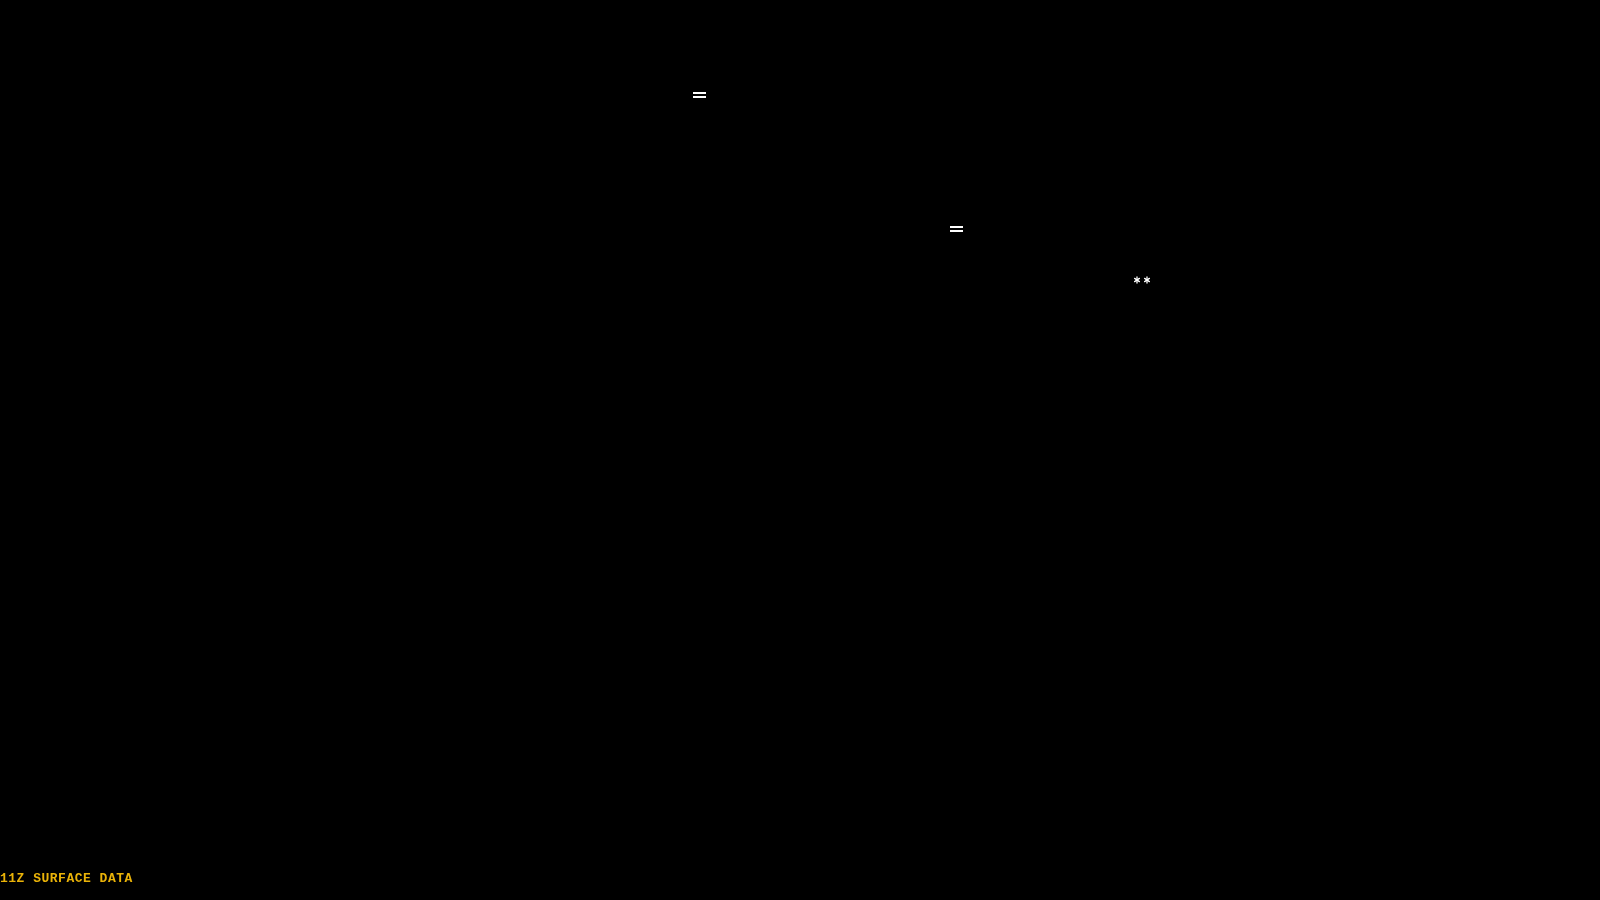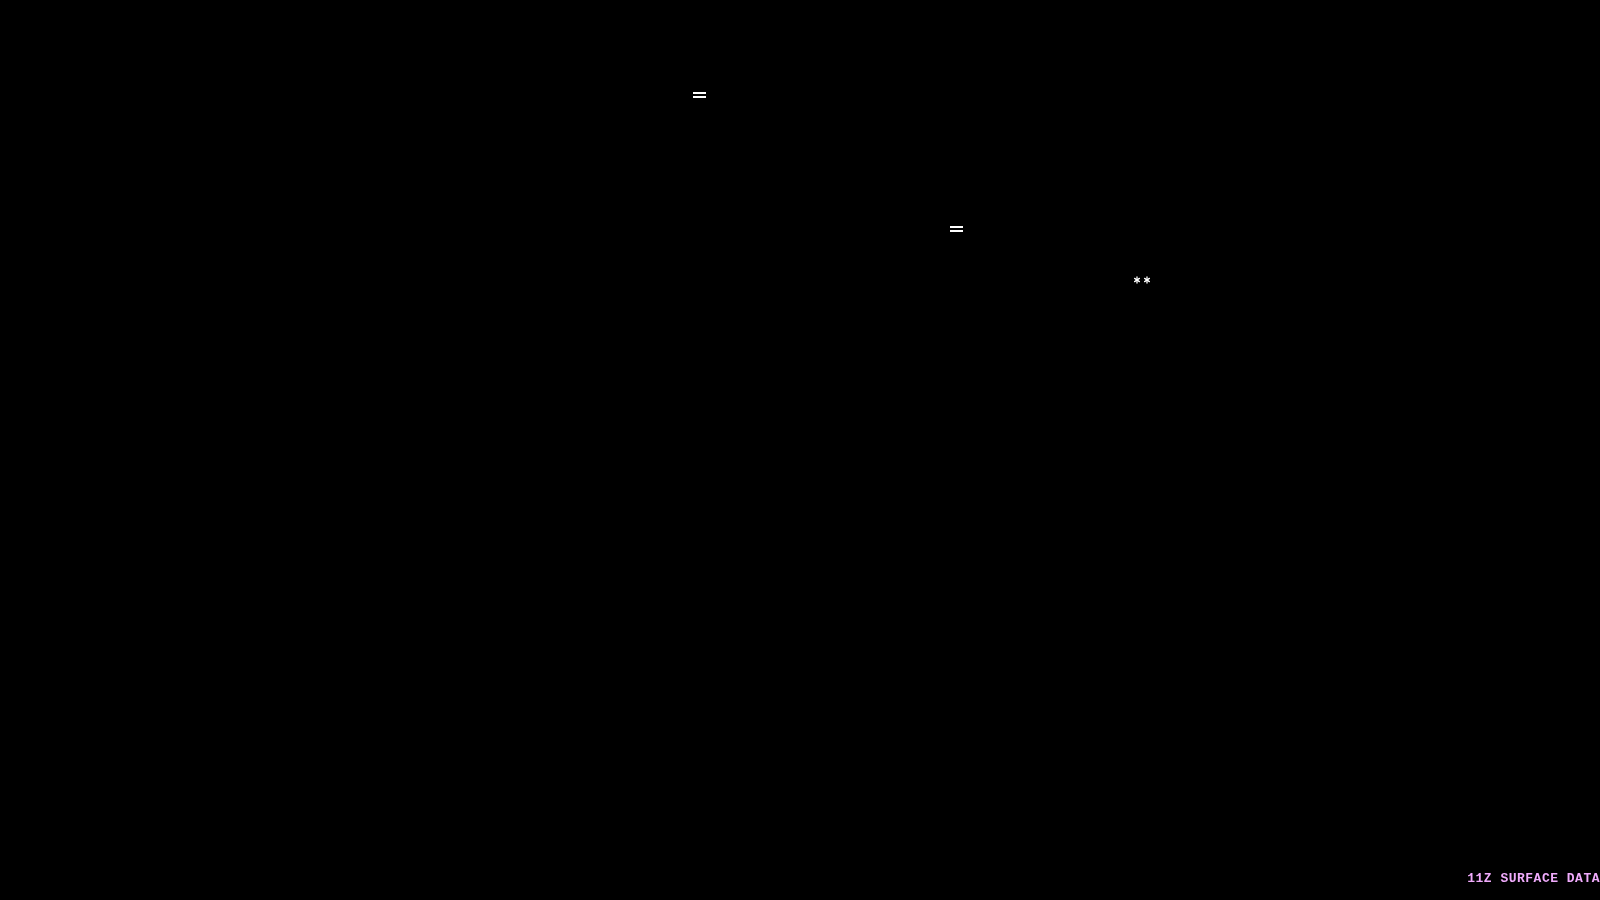--- a/index.html
+++ b/index.html
@@ -36,22 +36,22 @@
     margin-top: 2px;
   }
   .snow-symbol svg {
     display: block;
   }
   .footer-title {
     position: absolute;
     left: 0;
     right: 0;
     top: 871px;
-    text-align: right;
-    color: #f0abfc;
+    text-align: left;
+    color: #eab308;
     font-family: "Liberation Mono", monospace;
     font-size: 13px;
     font-weight: bold;
     letter-spacing: 0.5px;
     white-space: pre;
   }
 </style>
 </head>
 <body>
 

